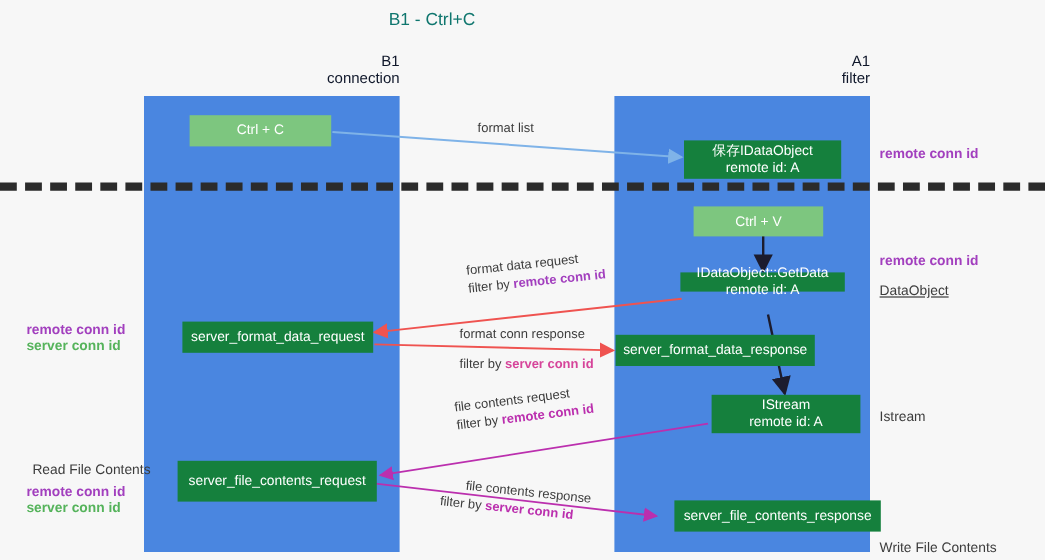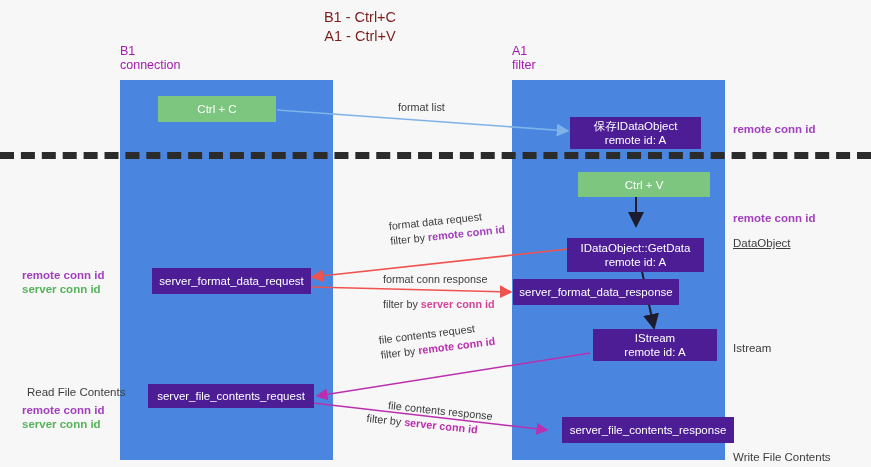--- a/index.html
+++ b/index.html
@@ -9,32 +9,32 @@
     font-family:"Liberation Sans","DejaVu Sans",sans-serif;
     position:relative;overflow:hidden;
     color:#3c3c3c;
   }
   #stage{position:absolute;left:0;top:0;width:871px;height:467px;}
 
   .lane{position:absolute;background:#4a86e0;}
   .lane-b1{left:120px;top:80px;width:213px;height:380px;}
   .lane-a1{left:512px;top:80px;width:213px;height:380px;}
 
-  .lane-head{position:absolute;text-align:left;font-size:12.5px;color:#a21caf;line-height:14px;}
+  .lane-head{position:absolute;text-align:right;font-size:12.5px;color:#0f172a;line-height:14px;}
   .lane-head-b1{left:120px;top:44px;width:213px;}
   .lane-head-a1{left:512px;top:44px;width:213px;}
 
   .title{position:absolute;left:0;top:8px;width:720px;text-align:center;
-         font-size:14.5px;line-height:19px;color:#7f1d1d;}
+         font-size:14.5px;line-height:19px;color:#0f766e;}
 
   .node{position:absolute;box-sizing:border-box;display:flex;flex-direction:column;
         align-items:center;justify-content:center;color:#ffffff;font-size:11.5px;
         line-height:14px;text-align:center;}
   .node.green{background:#7dc67f;}
-  .node.orange{background:#4c1d95;}
+  .node.orange{background:#15803d;}
 
   .side{position:absolute;font-size:11.5px;line-height:14px;}
   .side.plain{color:#3c3c3c;}
   .bold-purple{color:#a23fbe;font-weight:bold;}
   .bold-green{color:#55b35b;font-weight:bold;}
   .bold-pink{color:#d6449a;font-weight:bold;}
   .bold-magenta{color:#bb2fae;font-weight:bold;}
 
   .edgelbl{position:absolute;font-size:10.8px;line-height:15px;color:#3c3c3c;white-space:nowrap;}
 
@@ -42,21 +42,20 @@
   .dashline{position:absolute;left:0;top:152px;width:871px;height:0;
             border-top:7px dashed #2b2b2b;}
 </style>
 </head>
 <body>
 
 <div id="stage">
 
   <div class="title">
     <div>B1 - Ctrl+C</div>
-    <div>A1 - Ctrl+V</div>
   </div>
 
   <div class="lane-head lane-head-b1">
     <div>B1</div>
     <div>connection</div>
   </div>
   <div class="lane-head lane-head-a1">
     <div>A1</div>
     <div>filter</div>
   </div>
@@ -99,43 +98,43 @@
 
   <div class="node green" style="left:158px;top:96px;width:118px;height:26px;">
     <span>Ctrl + C</span>
   </div>
 
   <div class="node orange" style="left:570px;top:117px;width:131px;height:32px;">
     <span>保存IDataObject</span>
     <span>remote id: A</span>
   </div>
 
-  <div class="node green" style="left:578px;top:172px;width:132px;height:25px;">
+  <div class="node green" style="left:578px;top:172px;width:108px;height:25px;">
     <span>Ctrl + V</span>
   </div>
 
-  <div class="node orange" style="left:567px;top:238px;width:137px;height:34px;">
+  <div class="node orange" style="left:567px;top:227px;width:137px;height:16px;">
     <span>IDataObject::GetData</span>
     <span>remote id: A</span>
   </div>
 
   <div class="node orange" style="left:152px;top:268px;width:159px;height:26px;">
     <span>server_format_data_request</span>
   </div>
 
   <div class="node orange" style="left:513px;top:279px;width:166px;height:26px;">
     <span>server_format_data_response</span>
   </div>
 
   <div class="node orange" style="left:593px;top:329px;width:124px;height:32px;">
     <span>IStream</span>
     <span>remote id: A</span>
   </div>
 
-  <div class="node orange" style="left:148px;top:384px;width:166px;height:24px;">
+  <div class="node orange" style="left:148px;top:384px;width:166px;height:34px;">
     <span>server_file_contents_request</span>
   </div>
 
   <div class="node orange" style="left:549px;top:417px;width:172px;height:26px;margin-left:13px;">
     <span>server_file_contents_response</span>
   </div>
 
   <div class="edgelbl" style="left:398px;top:100px;">format list</div>
 
   <div class="edgelbl" style="left:388px;top:219px;transform:rotate(-6deg);transform-origin:left top;">

